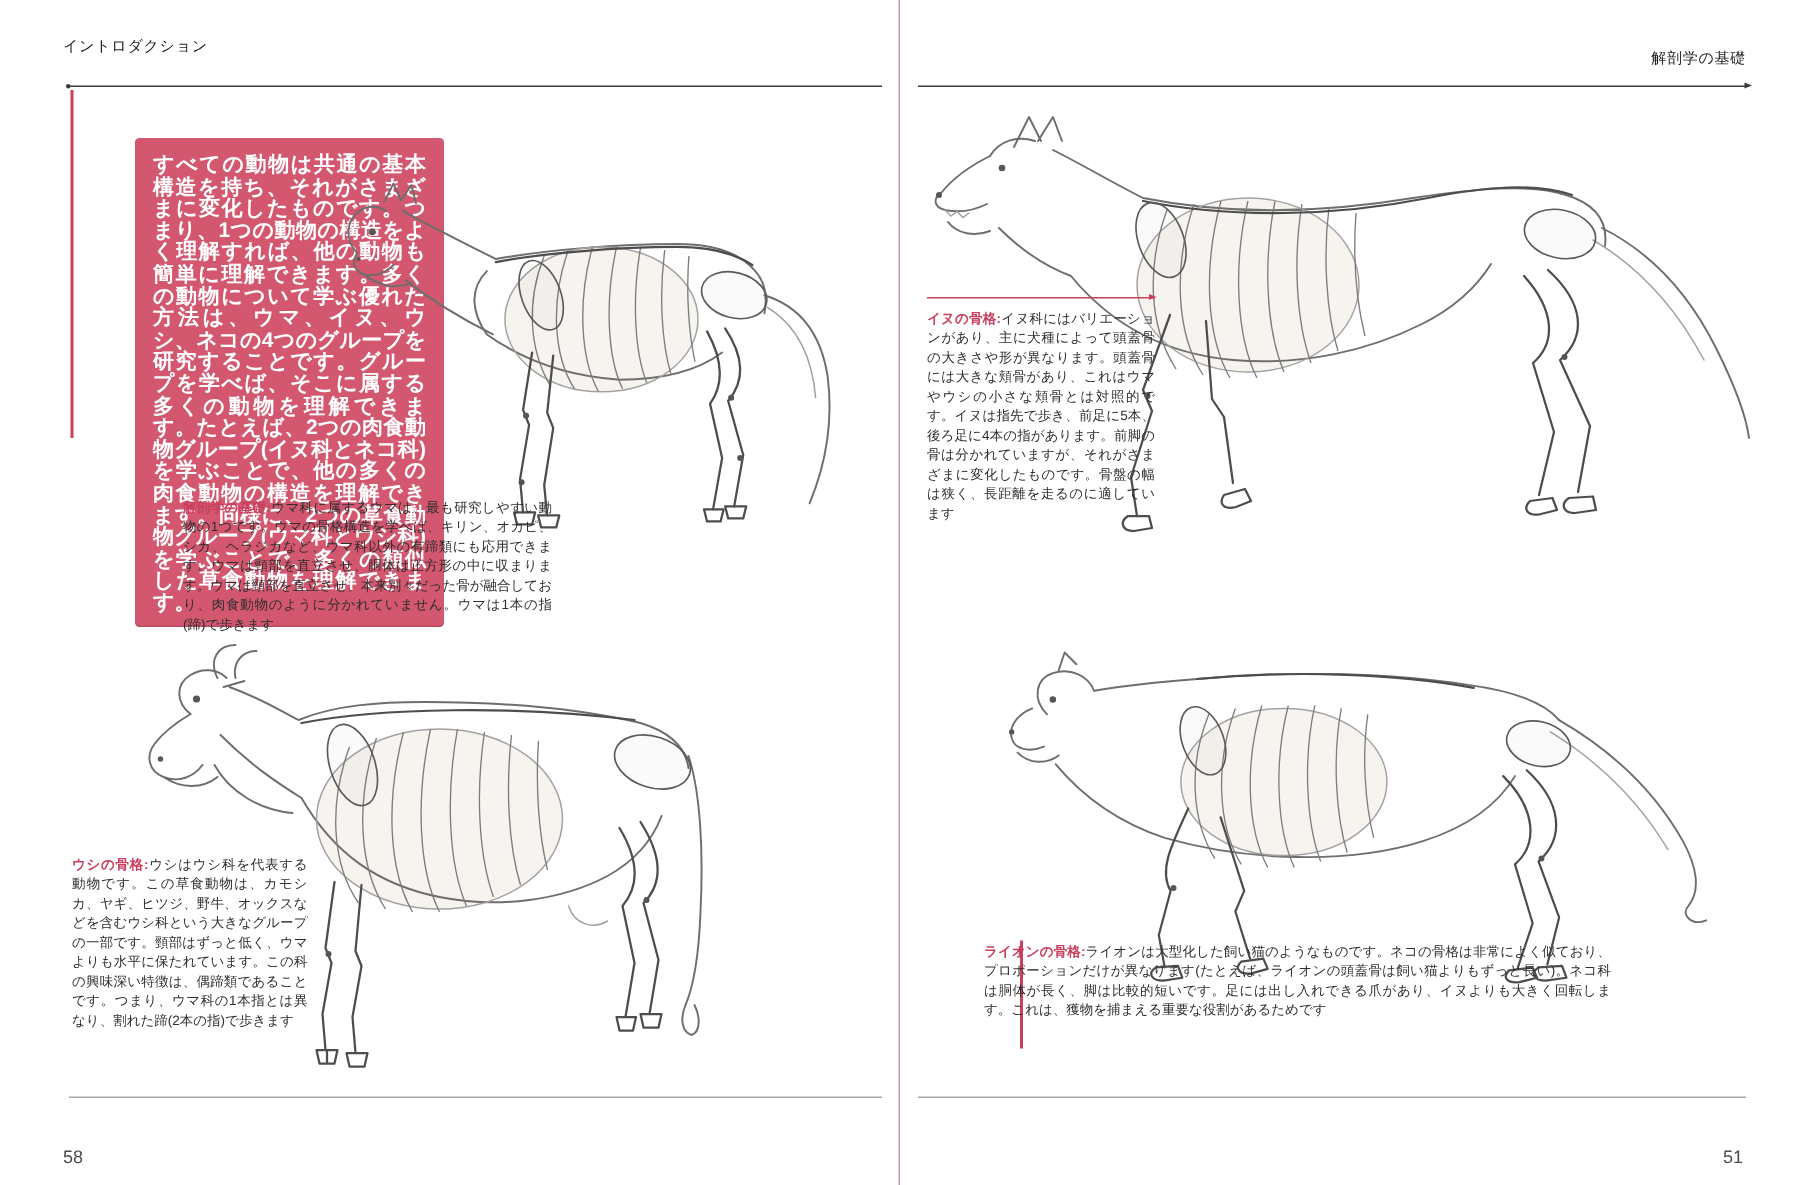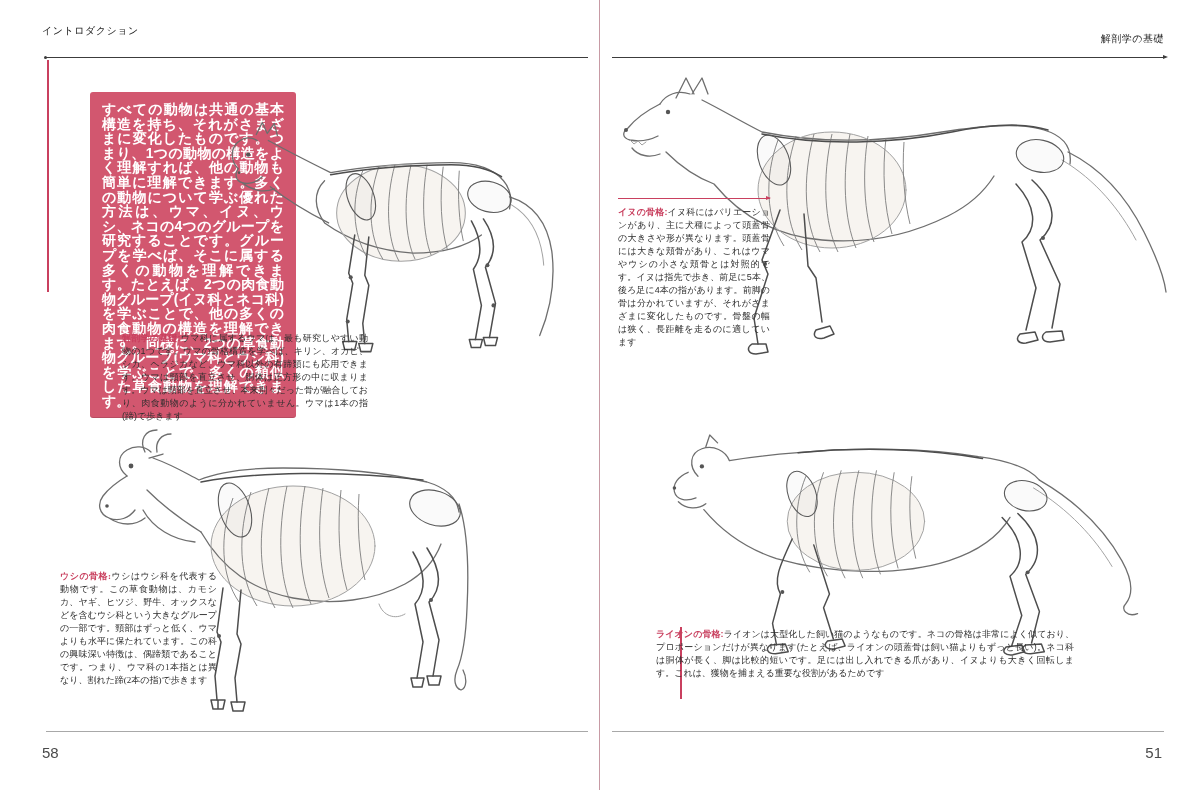--- a/index.html
+++ b/index.html
@@ -9,21 +9,21 @@
     -webkit-font-smoothing:antialiased;overflow:hidden;color:#222;
   }
   .abs{position:absolute;}
   
   .running-head{font-size:10px;font-weight:normal;color:#1e1e1e;letter-spacing:.5px;}
   .rule-top{height:1px;background:#3c3c3c;}
   .rule-bottom{height:1px;background:#a8a8a8;}
   .rule-dot{width:3px;height:3px;border-radius:50%;background:#3c3c3c;}
   .rule-arrow{width:0;height:0;border-left:5px solid #3c3c3c;border-top:2.5px solid transparent;border-bottom:2.5px solid transparent;}
   .gutter{width:1px;background:#c79aa4;}
-  .pagenum{font-size:15px;color:#4a4a4a;}
+  .pagenum{font-size:12px;color:#4a4a4a;margin-top:20px;}
   
   .intro-box{
     background:#d2576f;color:#fff;border-radius:3px;
     padding:10px 12px;font-size:14px;font-weight:bold;line-height:14.6px;
     text-align:justify;box-shadow:inset 0 -1px 0 rgba(0,0,0,.12);margin-left:35px;
   }
   .red-vline{width:2px;background:#c9405f;}
   .red-hline{height:1px;background:#c9405f;}
   .red-hline .tip{position:absolute;right:-1px;top:-2px;width:0;height:0;
     border-left:5px solid #c9405f;border-top:2.5px solid transparent;border-bottom:2.5px solid transparent;}
@@ -142,21 +142,21 @@
   <path class="sk-dark" d="M148,284 l14,0 l-2,9 l-10,0 z"></path>
   <path class="sk-dark" d="M344,130 C358,152 360,170 346,184 L356,222 L350,258"></path>
   <path class="sk-dark" d="M344,258 l14,0 l-2,9 l-10,0 z"></path>
   <path class="sk-dark" d="M330,134 C342,154 344,172 332,186 L340,224 L334,260"></path>
   <path class="sk-dark" d="M328,260 l13,0 l-2,9 l-9,0 z"></path>
   <circle class="jt" cx="136" cy="218" r="2"></circle>
       <circle class="jt" cx="348" cy="182" r="2"></circle>
 </svg>
 </div>
 
-<div class="abs caption" style="left:60px;top:570px;width:157px;font-family:Liberation Serif, serif;">
+<div class="abs caption" style="left:48px;top:570px;width:157px;">
   <span class="cap-label">ウシの骨格:</span><span>ウシはウシ科を代表する動物です。この草食動物は、カモシカ、ヤギ、ヒツジ、野牛、オックスなどを含むウシ科という大きなグループの一部です。頸部はずっと低く、ウマよりも水平に保たれています。この科の興味深い特徴は、偶蹄類であることです。つまり、ウマ科の1本指とは異なり、割れた蹄(2本の指)で歩きます</span>
 </div>
 
 <div class="abs" style="left:612px;top:60px;width:570px;height:320px;">
 <svg width="570" height="320" viewBox="0 0 570 320">
   <ellipse class="wash" cx="220" cy="130" rx="74" ry="58"></ellipse>
   <path class="sk" d="M64,38 l10,-20 l8,16 M80,34 l10,-16 l6,16"></path>
   <path class="sk" d="M48,44 C54,34 66,30 78,34"></path>
   <path class="sk" d="M48,44 C36,50 24,58 16,68 C10,72 10,78 18,80 C28,82 38,80 46,76"></path>
   <path class="sk" d="M20,88 C26,96 38,98 48,94"></path>

